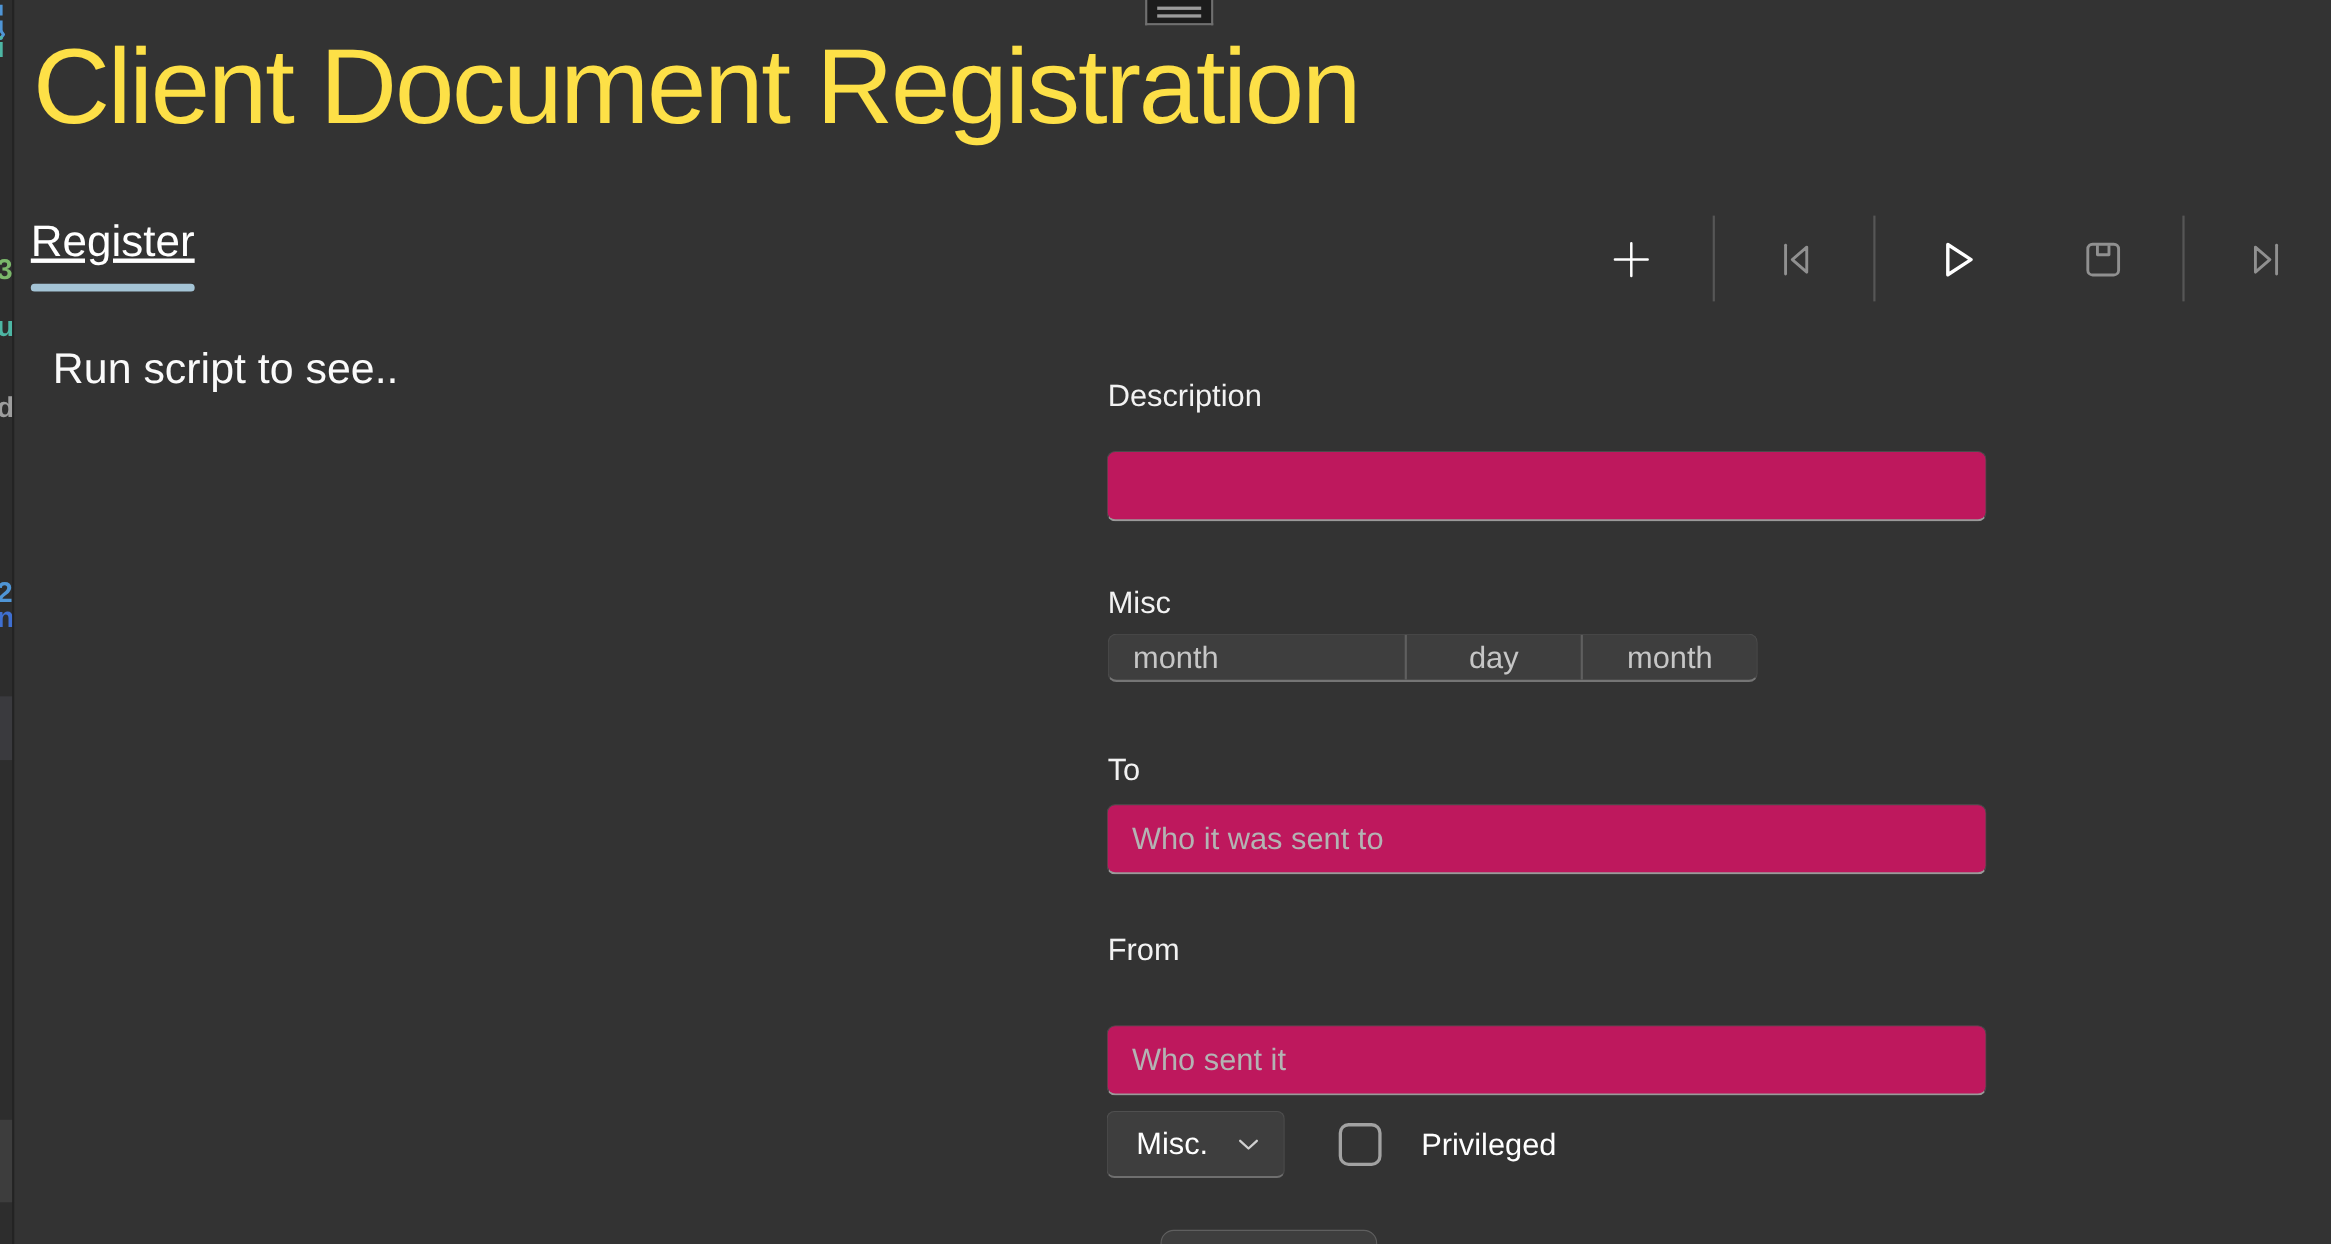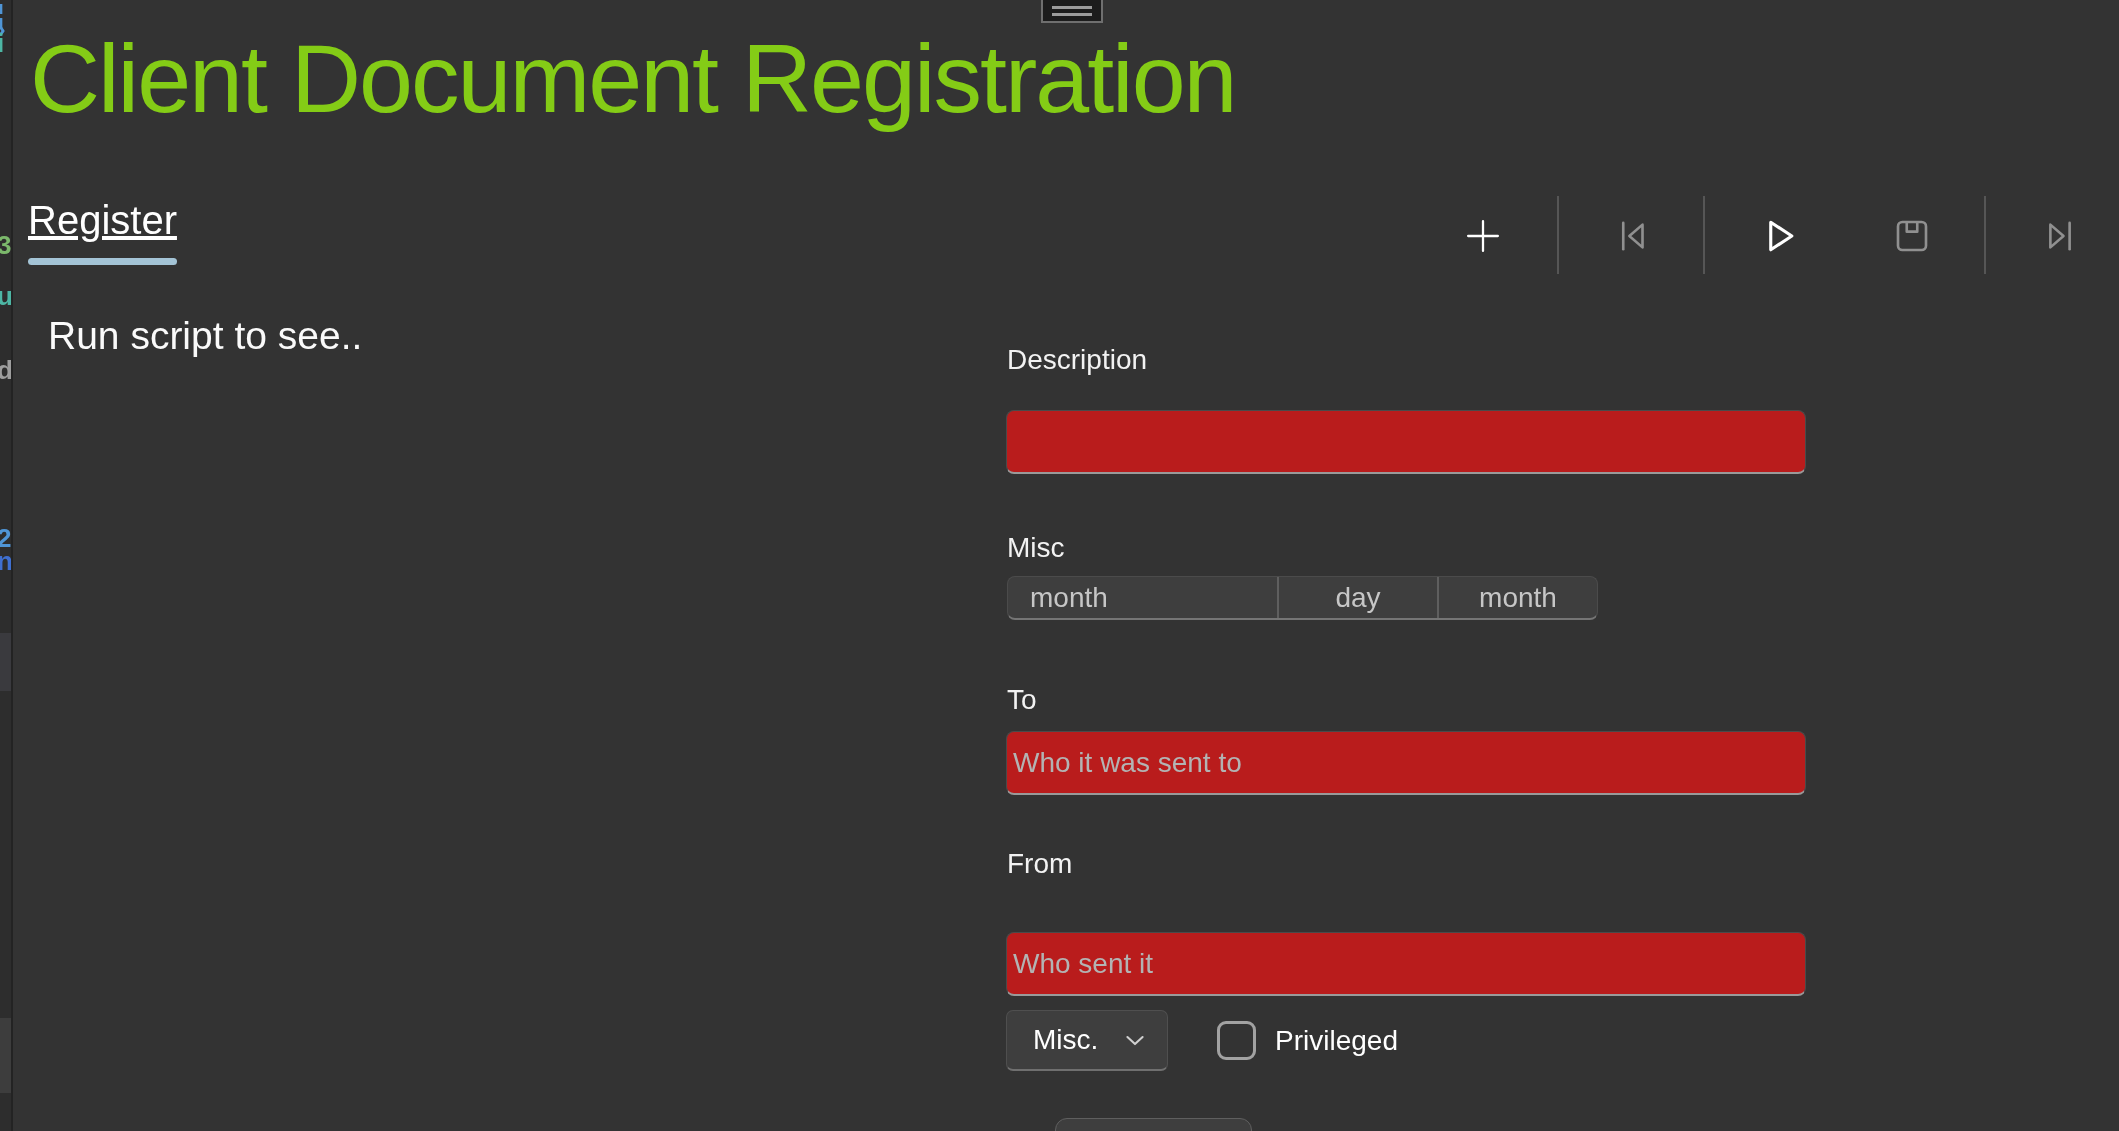--- a/index.html
+++ b/index.html
@@ -45,21 +45,21 @@
   .drag-handle .grip-line{
     position:absolute;left:9px;right:9px;height:3px;background:#9b9b9b;
   }
   .drag-handle .grip-line.g1{top:6px;}
   .drag-handle .grip-line.g2{top:13px;}
 
   
   .title{
     position:absolute;left:30px;top:18px;margin:0;
     font-size:97px;font-weight:200;letter-spacing:-2px;line-height:1.25;
-    color:#84cc16;white-space:nowrap;
+    color:#fde047;white-space:nowrap;
   }
 
   
   .tabbar{position:absolute;left:28px;top:196px;display:flex;gap:64px;text-decoration:underline;}
   .tab{position:relative;font-size:40px;line-height:48px;padding-bottom:22px;cursor:default;}
   .tab.active{color:#ffffff;}
   .tab.inactive{color:#9b9b9b;}
   .tab .underline{
     position:absolute;left:0;right:0;top:62px;height:7px;border-radius:4px;
     background:#a4c4d6;
@@ -82,22 +82,22 @@
 
   
   .field-label{position:absolute;left:1007px;font-size:28px;color:#f2f2f2;line-height:32px;}
   .lbl-description{top:344px;}
   .lbl-date{top:532px;}
   .lbl-to{top:684px;}
   .lbl-from{top:848px;}
 
   .text-input{
     position:absolute;left:1006px;width:800px;height:64px;box-sizing:border-box;
-    background:#b91c1c;border:1px solid #4a4a4a;border-bottom:2px solid #9a9a9a;
-    border-radius:8px;color:#ffffff;font-size:28px;padding:0 6px;
+    background:#be185d;border:1px solid #4a4a4a;border-bottom:2px solid #9a9a9a;
+    border-radius:8px;color:#ffffff;font-size:28px;padding:0 22px;
     font-family:inherit;outline:none;
   }
   .text-input::placeholder{color:#b3b3b3;opacity:1;}
   .in-description{top:410px;}
   .in-to{top:731px;}
   .in-from{top:932px;}
 
   .date-picker{
     position:absolute;left:1007px;top:576px;width:591px;height:44px;box-sizing:border-box;
     background:#3e3e3e;border:1px solid #4b4b4b;border-bottom:2px solid #757575;
@@ -108,21 +108,21 @@
   .date-seg.day  {width:160px;justify-content:center;border-left:2px solid #5f5f5f;}
   .date-seg.year {flex:1;justify-content:center;border-left:2px solid #5f5f5f;}
 
   .dropdown{
     position:absolute;left:1006px;top:1010px;width:162px;height:61px;box-sizing:border-box;
     background:#3e3e3e;border:1px solid #4f4f4f;border-bottom:2px solid #6f6f6f;
     border-radius:7px;display:flex;align-items:center;justify-content:space-between;
     padding:0 18px 0 26px;font-size:28px;color:#ffffff;
   }
 
-  .check-row{position:absolute;left:1217px;top:1021px;display:flex;align-items:center;gap:19px;}
+  .check-row{position:absolute;left:1217px;top:1021px;display:flex;align-items:center;gap:36px;}
   .checkbox{
     width:39px;height:39px;box-sizing:border-box;border:3px solid #a2a2a2;
     border-radius:9px;background:transparent;
   }
   .check-label{font-size:28px;color:#ffffff;}
 
   .partial-button{
     position:absolute;left:1055px;top:1118px;width:197px;height:26px;box-sizing:border-box;
     background:#3e3e3e;border:1px solid #5f5f5f;border-radius:12px 12px 0 0;
   }

